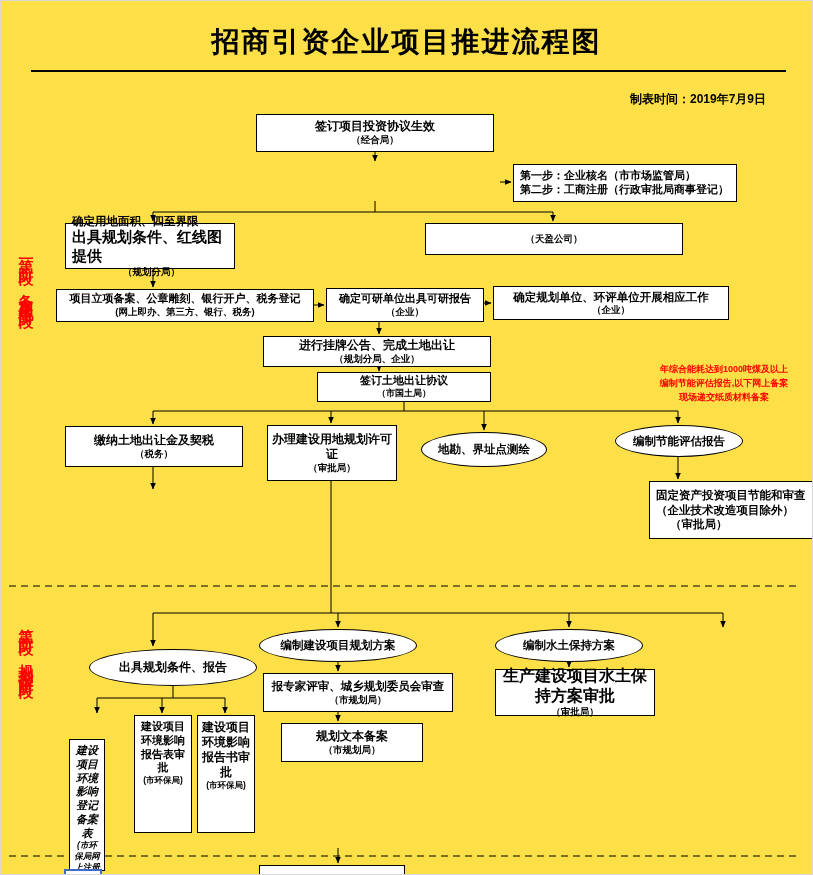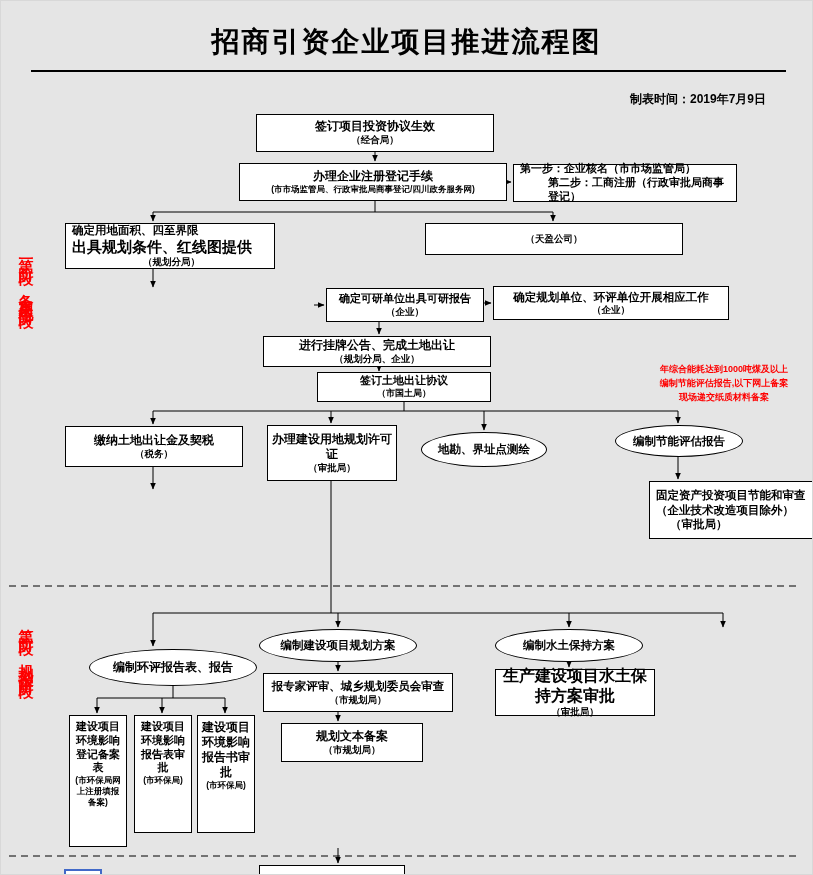--- a/index.html
+++ b/index.html
@@ -1,18 +1,18 @@
 <!DOCTYPE html>
 <html><head>
 <meta charset="utf-8">
 <style>
   * { margin:0; padding:0; box-sizing:border-box; }
   html,body { background:#ffffff; }
   body { font-family:"Liberation Sans","DejaVu Sans",sans-serif; }
-  .canvas { position:relative; width:813px; height:875px; background:#e5e5e5; overflow:hidden; border:1px solid #d8d8d8; }
+  .canvas { position:relative; width:813px; height:875px; background:#fde047; overflow:hidden; border:1px solid #d8d8d8; }
   .connectors { position:absolute; left:0; top:0; width:813px; height:875px; }
   .connectors line { stroke:#000; stroke-width:1; }
   .title { position:absolute; left:0; right:0; top:22px; text-align:center;
            font-family:"Liberation Serif","DejaVu Serif",serif; font-size:28px; font-weight:bold;
            letter-spacing:2px; color:#000; }
   .title-rule { position:absolute; left:30px; top:69px; width:755px; height:2px; background:#000; }
   .date { position:absolute; top:90px; right:46px; font-size:12px; font-weight:bold; color:#000; }
   .stage { position:absolute; writing-mode:vertical-rl; text-orientation:upright; color:#fe0000;
            font-weight:bold; font-size:15px; letter-spacing:4px; line-height:1; }
   .node { position:absolute; border:1px solid #000; background:#fff; display:flex; flex-direction:column;
@@ -83,40 +83,40 @@
   <div class="stage" style="left:18px;top:246px;">第一阶段：备案用地阶段</div>
   <div class="stage" style="left:18px;top:616px;">第二阶段：规划报审阶段</div>
 
   <div class="note" style="left:656px;top:362px;width:134px;">年综合能耗达到1000吨煤及以上编制节能评估报告,以下网上备案现场递交纸质材料备案</div>
 
   <div class="node" style="left:255px;top:113px;width:238px;height:38px;">
     <div class="nl">签订项目投资协议生效</div>
     <div class="ns">（经合局）</div>
   </div>
 
-  <div class="node" style="left:238px;top:162px;width:268px;height:38px;">
-    <div class="nl">办理企业注册登记手续</div>
-    <div class="ns" style="font-size:8.5px;">(市市场监管局、行政审批局商事登记/四川政务服务网)</div>
-  </div>
 
   <div class="node left" style="left:512px;top:163px;width:224px;height:38px;">
     <div class="nl" style="font-size:11px;">第一步：企业核名（市市场监管局）</div>
-    <div class="nl" style="font-size:11px;margin-left:28px;">第二步：工商注册（行政审批局商事登记）</div>
-  </div>
-
-  <div class="node left" style="left:64px;top:222px;width:210px;height:46px;justify-content:center;">
+    <div class="nl" style="font-size:11px;">第二步：工商注册（行政审批局商事登记）</div>
+  </div>
+
+  <div class="node left" style="left:64px;top:222px;width:170px;height:46px;justify-content:center;">
     <div class="nl" style="font-size:11.5px;">确定用地面积、四至界限</div>
     <div class="nl" style="font-size:15px;">出具规划条件、红线图提供</div>
     <div class="ns">（规划分局）</div>
   </div>
 
   <div class="node" style="left:424px;top:222px;width:258px;height:32px;">
     <div class="ns">（天盈公司）</div>
   </div>
 
+  <div class="node" style="left:55px;top:288px;width:258px;height:33px;">
+    <div class="nl" style="font-size:11px;">项目立项备案、公章雕刻、银行开户、税务登记</div>
+    <div class="ns">(网上即办、第三方、银行、税务)</div>
+  </div>
 
   <div class="node" style="left:325px;top:287px;width:158px;height:34px;">
     <div class="nl" style="font-size:11px;">确定可研单位出具可研报告</div>
     <div class="ns">（企业）</div>
   </div>
 
   <div class="node" style="left:492px;top:285px;width:236px;height:34px;">
     <div class="nl" style="font-size:11.5px;">确定规划单位、环评单位开展相应工作</div>
     <div class="ns">（企业）</div>
   </div>
@@ -150,21 +150,21 @@
   </div>
 
 
   <div class="node left" style="left:604px;top:480px;width:182px;height:58px;margin-left:44px;">
     <div class="nl" style="font-size:11.5px;">
       <span>固定资产投资项目节能和审查（企业技术改造项目除外）</span><span class="gap">（审批局）</span>
     </div>
   </div>
 
   <div class="node ellipse" style="left:88px;top:648px;width:168px;height:37px;">
-    <div class="nl">编制环评报告表、报告</div>
+    <div class="nl">出具规划条件、报告</div>
   </div>
 
   <div class="node ellipse" style="left:258px;top:628px;width:158px;height:33px;">
     <div class="nl" style="font-size:11.5px;">编制建设项目规划方案</div>
   </div>
 
   <div class="node ellipse" style="left:494px;top:628px;width:148px;height:33px;">
     <div class="nl" style="font-size:11.5px;">编制水土保持方案</div>
   </div>
 
@@ -183,21 +183,21 @@
     <div class="nl" style="font-size:11px;"></div>
     <div class="nl" style="font-size:11px;"></div>
     <div class="nl" style="font-size:11px;"></div>
     <div class="nl" style="font-size:11px;"></div>
     <div class="nl" style="font-size:16px;">
       <span>生产建设项目水土保持方案审批</span>
     </div>
     <div class="ns">（审批局）</div>
   </div>
 
-  <div class="node top" style="left:68px;top:714px;width:58px;height:132px;">
+  <div class="node top" style="left:68px;top:738px;width:36px;height:132px;font-style:italic;">
     <div class="nl" style="font-size:11px;">建设项目环境影响登记备案表</div>
     <div class="ns" style="font-size:8.5px;">(市环保局网上注册填报备案)</div>
   </div>
 
   <div class="node top" style="left:133px;top:714px;width:58px;height:118px;">
     <div class="nl" style="font-size:11px;">建设项目环境影响报告表审批</div>
     <div class="ns" style="font-size:8.5px;">(市环保局)</div>
   </div>
 
   <div class="node top" style="left:196px;top:714px;width:58px;height:118px;">

